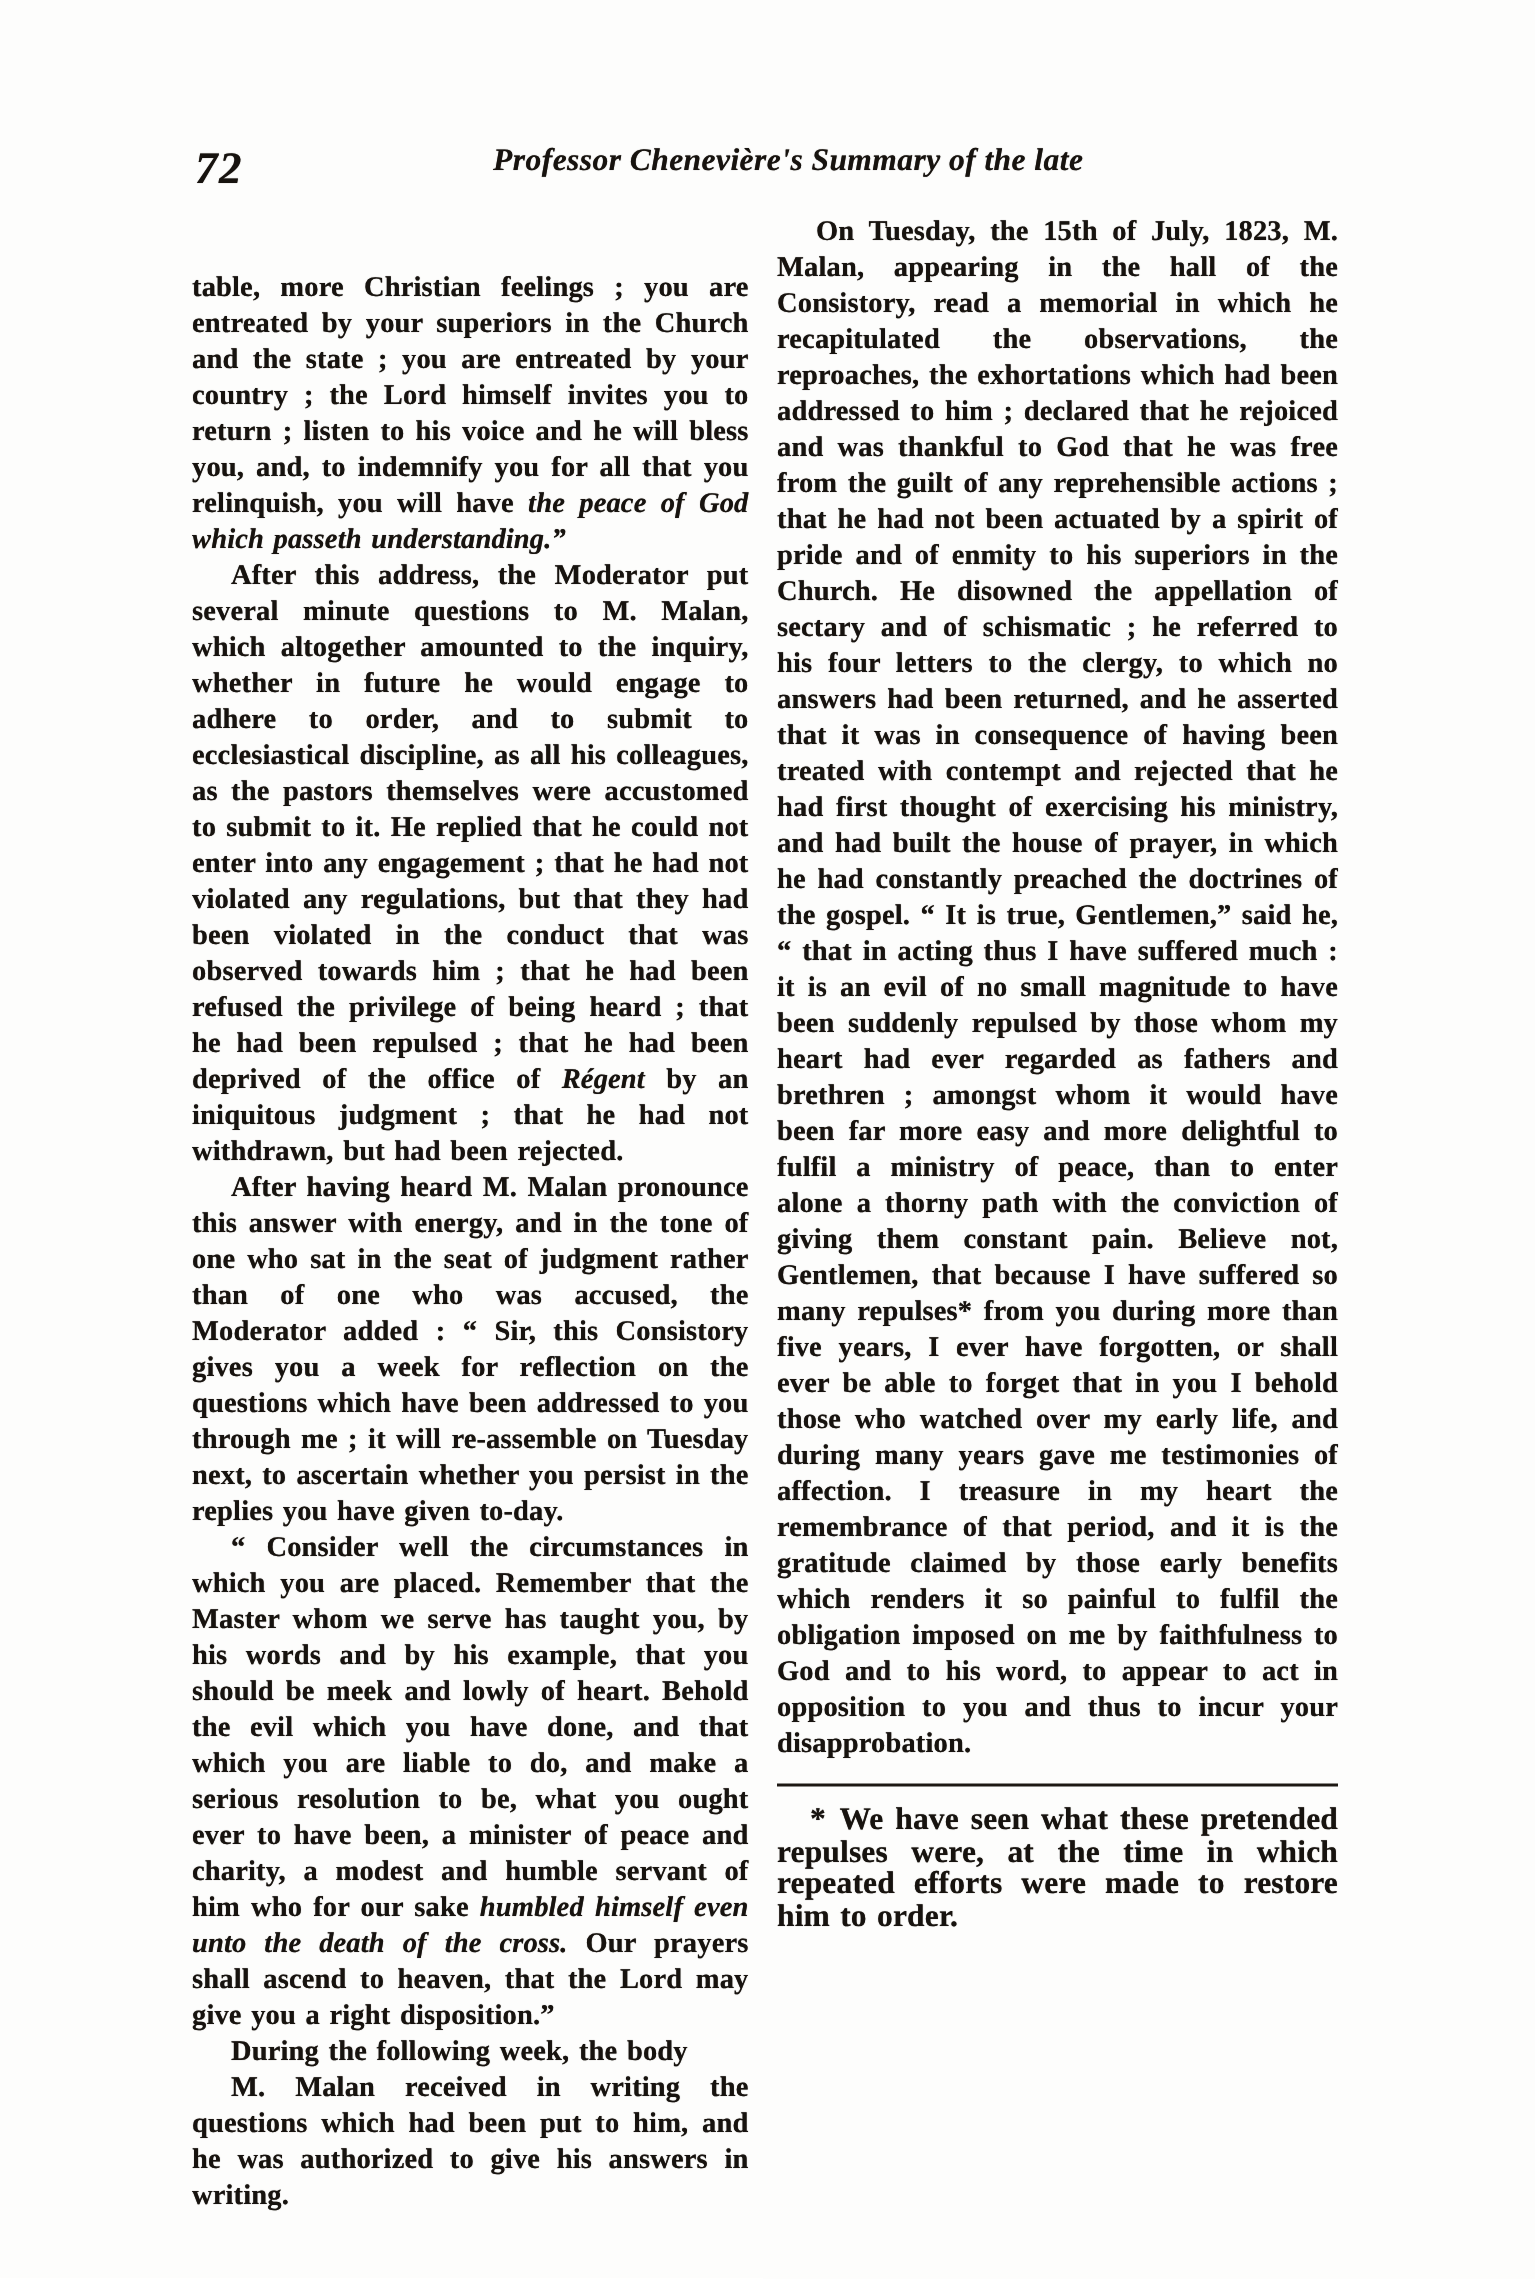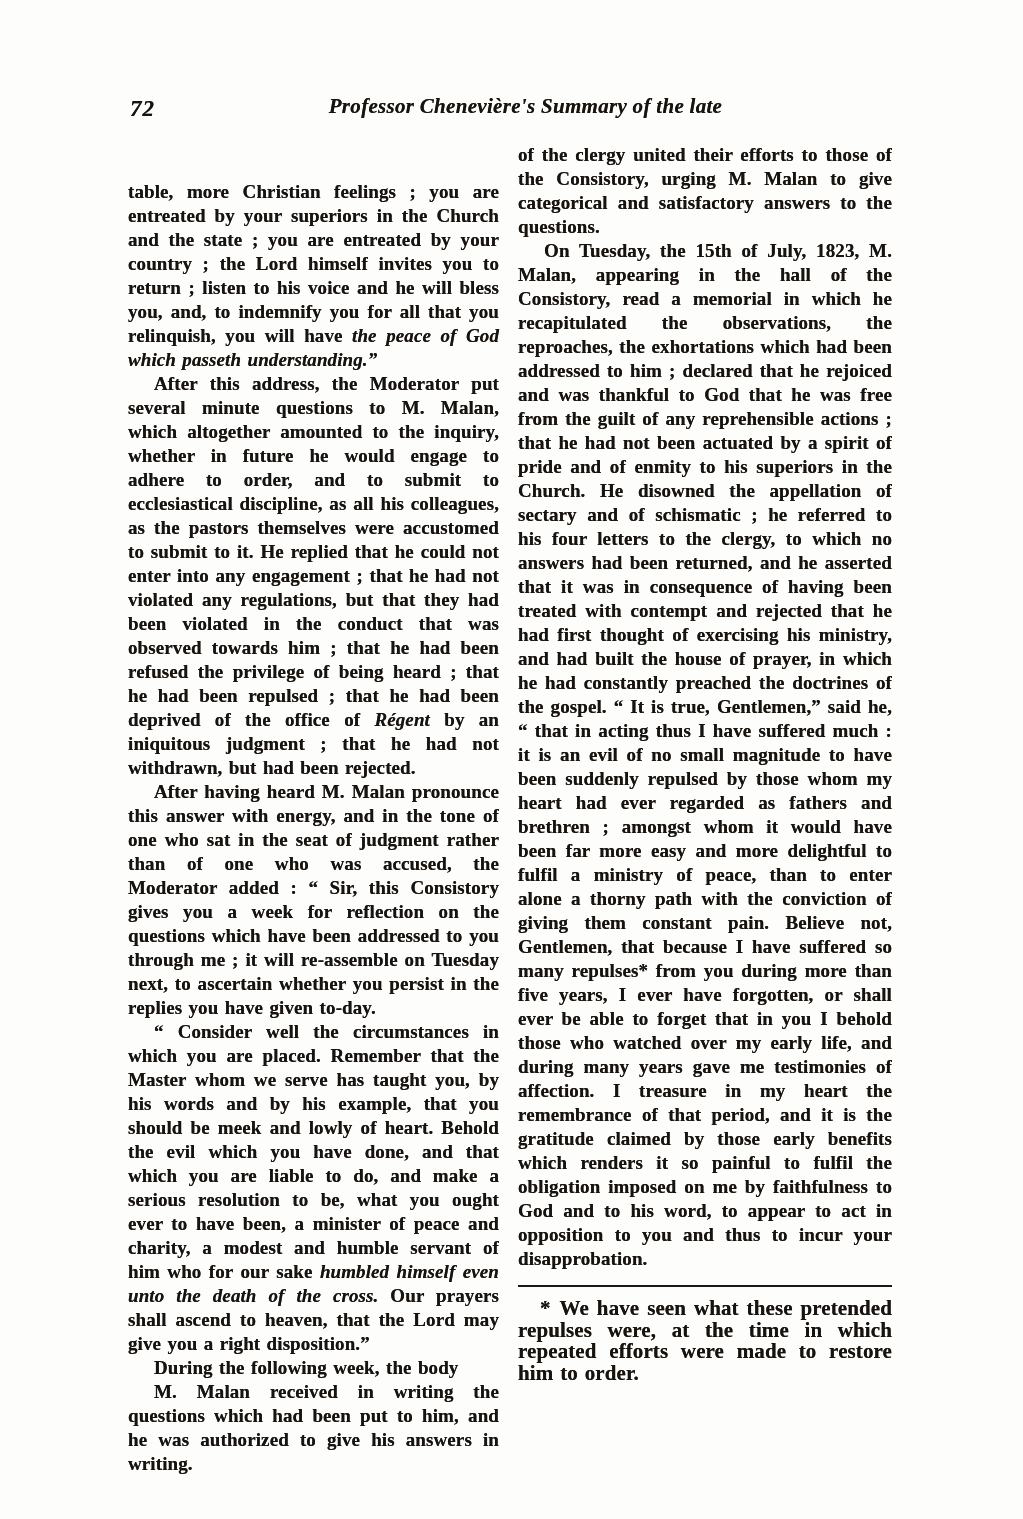--- a/index.html
+++ b/index.html
@@ -19,21 +19,21 @@
   .running-header {
     position: absolute;
     top: 94px;
     left: 0;
     width: 100%;
   }
   .page-num {
     position: absolute;
     left: 130px;
     top: 2px;
-    font-size: 23px;
+    font-size: 30px;
     font-style: italic;
     letter-spacing: 1px;
   }
   .running-head {
     display: block;
     text-align: center;
     font-size: 21px;
     font-style: italic;
     letter-spacing: 0.3px;
     padding-left: 28px;
@@ -81,19 +81,18 @@
   <div class="col col-left">
     <p class="para"><span>table, more Christian feelings ; you are entreated by your superiors in the Church and the state ; you are entreated by your country ; the Lord himself invites you to return ; listen to his voice and he will bless you, and, to indemnify you for all that you relinquish, you will have </span><em>the peace of God which passeth understanding.”</em></p>
     <p class="para ind"><span>After this address, the Moderator put several minute questions to M. Malan, which altogether amounted to the inquiry, whether in future he would engage to adhere to order, and to submit to ecclesiastical discipline, as all his colleagues, as the pastors themselves were accustomed to submit to it.  He replied that he could not enter into any engagement ; that he had not violated any regulations, but that they had been violated in the conduct that was observed towards him ; that he had been refused the privilege of being heard ; that he had been repulsed ; that he had been deprived of the office of </span><em>Régent</em><span> by an iniquitous judgment ; that he had not withdrawn, but had been rejected.</span></p>
     <p class="para ind">After having heard M. Malan pronounce this answer with energy, and in the tone of one who sat in the seat of judgment rather than of one who was accused, the Moderator added : “ Sir, this Consistory gives you a week for reflection on the questions which have been addressed to you through me ; it will re-assemble on Tuesday next, to ascertain whether you persist in the replies you have given to-day.</p>
     <p class="para ind"><span>“ Consider well the circumstances in which you are placed.  Remember that the Master whom we serve has taught you, by his words and by his example, that you should be meek and lowly of heart.  Behold the evil which you have done, and that which you are liable to do, and make a serious resolution to be, what you ought ever to have been, a minister of peace and charity, a modest and humble servant of him who for our sake </span><em>humbled himself even unto the death of the cross.</em><span>  Our prayers shall ascend to heaven, that the Lord may give you a right disposition.”</span></p>
     <p class="para ind">During the following week, the body</p>
     <p class="para ind">M. Malan received in writing the questions which had been put to him, and he was authorized to give his answers in writing.</p>
   </div>
 
   <div class="col col-right">
-    <p class="para">of the clergy united their efforts to those of the Consistory, urging M. Malan to give categorical and satisfactory answers to the questions.</p>
     <p class="para ind">On Tuesday, the 15th of July, 1823, M. Malan, appearing in the hall of the Consistory, read a memorial in which he recapitulated the observations, the reproaches, the exhortations which had been addressed to him ; declared that he rejoiced and was thankful to God that he was free from the guilt of any reprehensible actions ; that he had not been actuated by a spirit of pride and of enmity to his superiors in the Church.  He disowned the appellation of sectary and of schismatic ; he referred to his four letters to the clergy, to which no answers had been returned, and he asserted that it was in consequence of having been treated with contempt and rejected that he had first thought of exercising his ministry, and had built the house of prayer, in which he had constantly preached the doctrines of the gospel.  “ It is true, Gentlemen,” said he, “ that in acting thus I have suffered much : it is an evil of no small magnitude to have been suddenly repulsed by those whom my heart had ever regarded as fathers and brethren ; amongst whom it would have been far more easy and more delightful to fulfil a ministry of peace, than to enter alone a thorny path with the conviction of giving them constant pain.  Believe not, Gentlemen, that because I have suffered so many repulses* from you during more than five years, I ever have forgotten, or shall ever be able to forget that in you I behold those who watched over my early life, and during many years gave me testimonies of affection.  I treasure in my heart the remembrance of that period, and it is the gratitude claimed by those early benefits which renders it so painful to fulfil the obligation imposed on me by faithfulness to God and to his word, to appear to act in opposition to you and thus to incur your disapprobation.</p>
     <div class="footnote-rule"></div>
     <p class="footnote"><span class="fn-marker">*</span><span>We have seen what these pretended repulses were, at the time in which repeated efforts were made to restore him to order.</span></p>
   </div>
 
 </div>
 
 </body></html>

